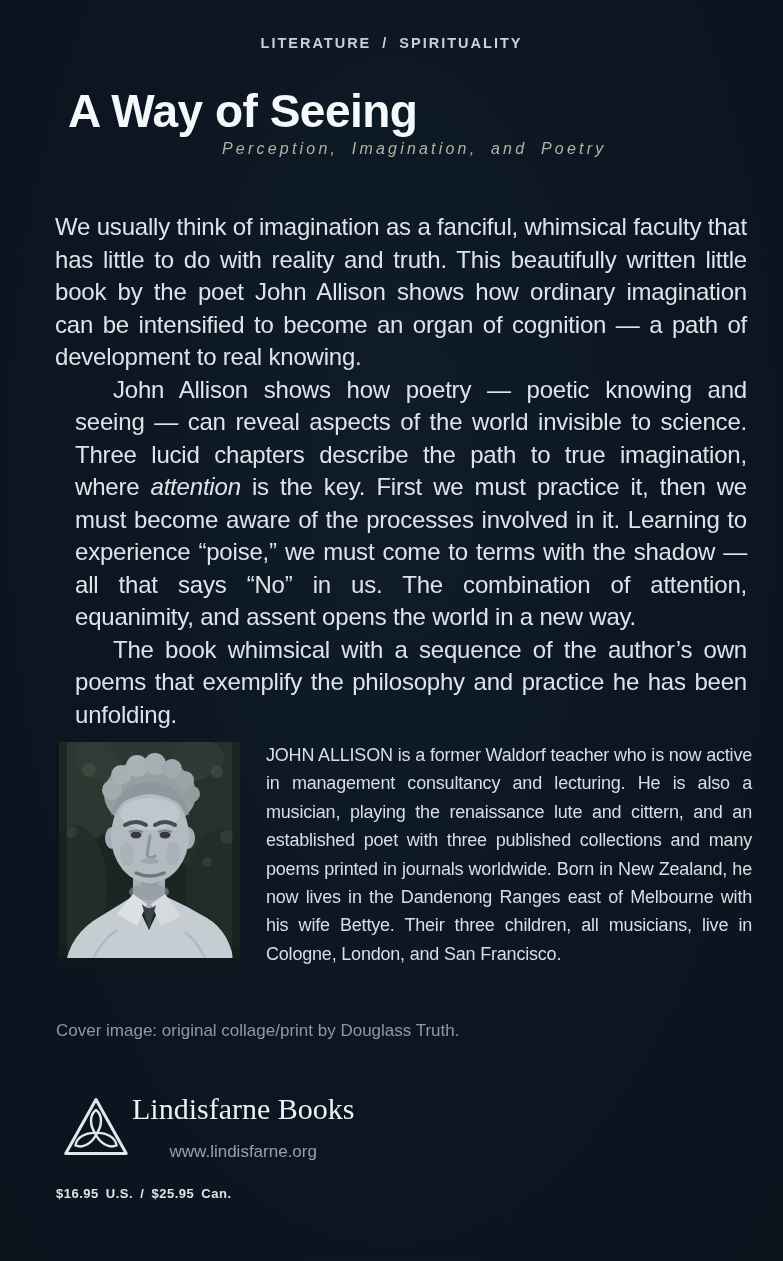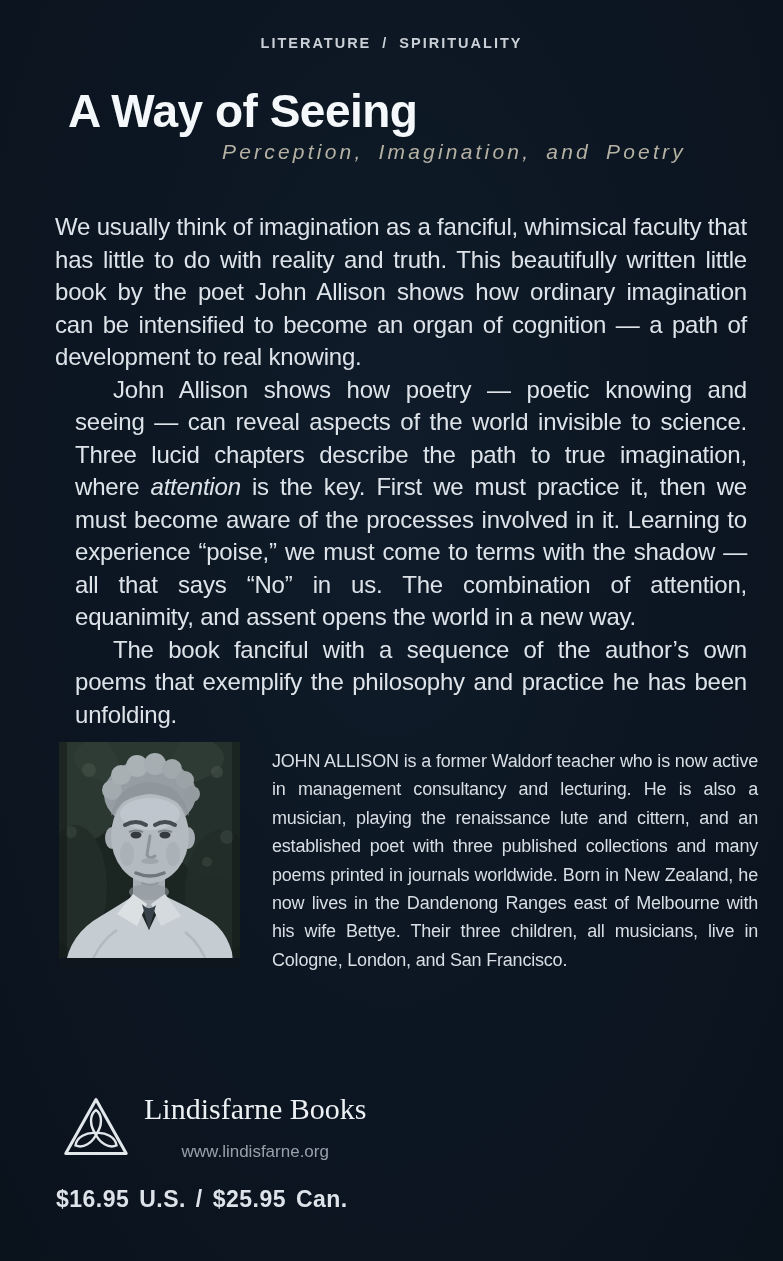--- a/index.html
+++ b/index.html
@@ -19,21 +19,21 @@
     letter-spacing: 2px; word-spacing: 5px;
     color: #cbd0d6;
   }
   .title {
     position: absolute; left: 56px; top: 72px; margin: 12px;
     font-size: 46px; font-weight: 700; letter-spacing: -0.5px;
     color: #f5f8fa;
   }
   .subtitle {
     position: absolute; left: 222px; top: 140px;
-    font-size: 21px; font-style: italic;
+    font-size: 16px; font-style: italic;
     letter-spacing: 3.2px; word-spacing: 6px;
     color: #b5b1a3;
   }
   .synopsis {
     position: absolute; left: 55px; top: 211px; width: 692px;
     font-size: 24px; line-height: 32.5px; letter-spacing: -0.2px;
     text-align: justify;
     color: #dde3e9;
   }
   .synopsis p { margin: 0; }
@@ -41,59 +41,59 @@
   .synopsis i { font-style: italic; }
   .photo-frame {
     position: absolute; left: 59px; top: 742px;
     width: 181px; height: 226px;
     display: block;
   }
   .bio {
     position: absolute; left: 262px; top: 737px; width: 486px;
     font-size: 18px; line-height: 28.4px; letter-spacing: -0.2px;
     text-align: justify;
-    color: #d8dee4; margin: 10px;
+    color: #d8dee4; margin: 4px;
   }
   .credit {
     position: absolute; left: 56px; top: 1018px;
     font-size: 17px; line-height: 26px;
     color: #9196a6;
   }
   .publisher {
     position: absolute; left: 62px; top: 1092px;
-    display: flex; align-items: center; gap: 14px;
+    display: flex; align-items: center; gap: 2px;
   }
   .pub-text { text-align: center; }
   .pub-name {
     font-family: "Liberation Serif", "DejaVu Serif", serif;
     font-size: 30px; color: #eef1f4; line-height: 1.15;
   }
   .pub-url { font-size: 17px; color: #97a0aa; margin-top: 15px; }
   .price {
     position: absolute; left: 56px; top: 1186px;
-    font-size: 23px; font-weight: bold;
+    font-size: 13px; font-weight: bold;
     letter-spacing: 0.5px; word-spacing: 3px;
     color: #dde3e9;
   }
 </style>
 </head>
 <body>
 
 <div class="cover">
 
   <div class="kicker">LITERATURE / SPIRITUALITY</div>
 
   <h1 class="title">A Way of Seeing</h1>
 
   <div class="subtitle">Perception, Imagination, and Poetry</div>
 
   <div class="synopsis">
     <p>We usually think of imagination as a fanciful, whimsical faculty that has little to do with reality and truth. This beautifully written little book by the poet John Allison shows how ordinary imagination can be intensified to become an organ of cognition — a path of development to real knowing.</p>
     <p class="ind"><span>John Allison shows how poetry — poetic knowing and seeing — can reveal aspects of the world invisible to science. Three lucid chapters describe the path to true imagination, where </span><i>attention</i><span> is the key. First we must practice it, then we must become aware of the processes involved in it. Learning to experience “poise,” we must come to terms with the shadow — all that says “No” in us. The combination of attention, equanimity, and assent opens the world in a new way.</span></p>
-    <p class="ind">The book fanciful with a sequence of the author’s own poems that exemplify the philosophy and practice he has been unfolding.</p>
+    <p class="ind">The book whimsical with a sequence of the author’s own poems that exemplify the philosophy and practice he has been unfolding.</p>
   </div>
 
   <svg class="photo-frame" viewBox="0 0 181 226" xmlns="http://www.w3.org/2000/svg">
     <rect width="181" height="226" fill="#1b2522"></rect>
 
     <ellipse cx="22" cy="45" rx="42" ry="55" fill="#2e3b34" opacity="0.85"></ellipse>
     <ellipse cx="152" cy="60" rx="48" ry="75" fill="#27332d" opacity="0.9"></ellipse>
     <ellipse cx="90" cy="16" rx="75" ry="30" fill="#323f37" opacity="0.75"></ellipse>
     <ellipse cx="162" cy="150" rx="36" ry="62" fill="#222c28" opacity="0.9"></ellipse>
     <ellipse cx="16" cy="145" rx="32" ry="62" fill="#232e29" opacity="0.9"></ellipse>
@@ -146,20 +146,21 @@
     <path d="M83,141 Q91,145 99,141" stroke="#9199a0" stroke-width="2" fill="none" stroke-linecap="round"></path>
 
     <rect width="8" height="226" fill="#121a18" opacity="0.55"></rect>
     <rect x="173" width="8" height="226" fill="#121a18" opacity="0.55"></rect>
     <rect y="216" width="181" height="10" fill="#0e151c"></rect>
   </svg>
 
   <p class="bio">JOHN ALLISON is a former Waldorf teacher who is now active in management consultancy and lecturing. He is also a musician, playing the renaissance lute and cittern, and an established poet with three published collections and many poems printed in journals worldwide. Born in New Zealand, he now lives in the Dandenong Ranges east of Melbourne with his wife Bettye. Their three children, all musicians, live in Cologne, London, and San Francisco.</p>
 
   <div class="credit">
+    <div>Cover image: original collage/print by Douglass Truth.</div>
   </div>
 
   <div class="publisher">
     <svg width="68" height="64" viewBox="0 0 72 66" xmlns="http://www.w3.org/2000/svg">
       <path d="M36,4 L68,61 L4,61 Z" fill="none" stroke="#e2e7ec" stroke-width="3.2" stroke-linejoin="round"></path>
       <g fill="none" stroke="#e2e7ec" stroke-width="2.6">
         <path d="M36,41 C29,32 29,20 36,15 C43,20 43,32 36,41 Z"></path>
         <path d="M36,41 C29,32 29,20 36,15 C43,20 43,32 36,41 Z" transform="rotate(120 36 40)"></path>
         <path d="M36,41 C29,32 29,20 36,15 C43,20 43,32 36,41 Z" transform="rotate(240 36 40)"></path>
       </g>

